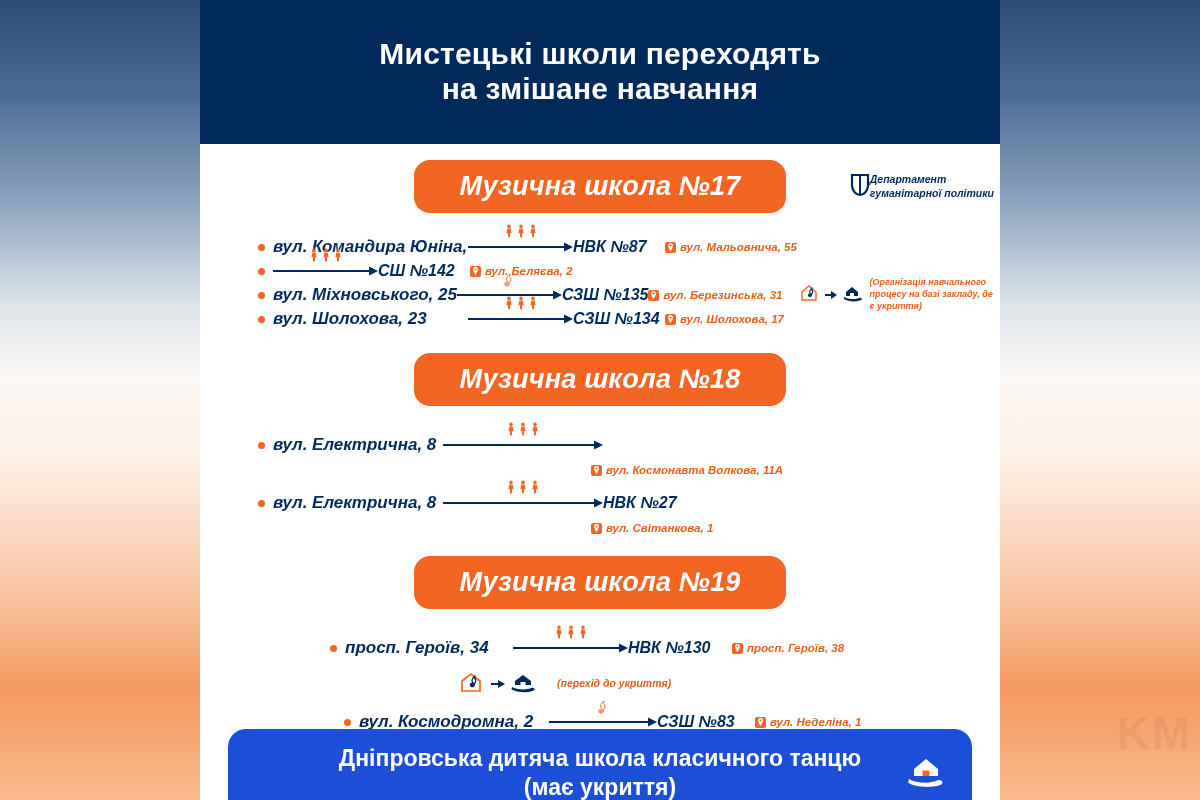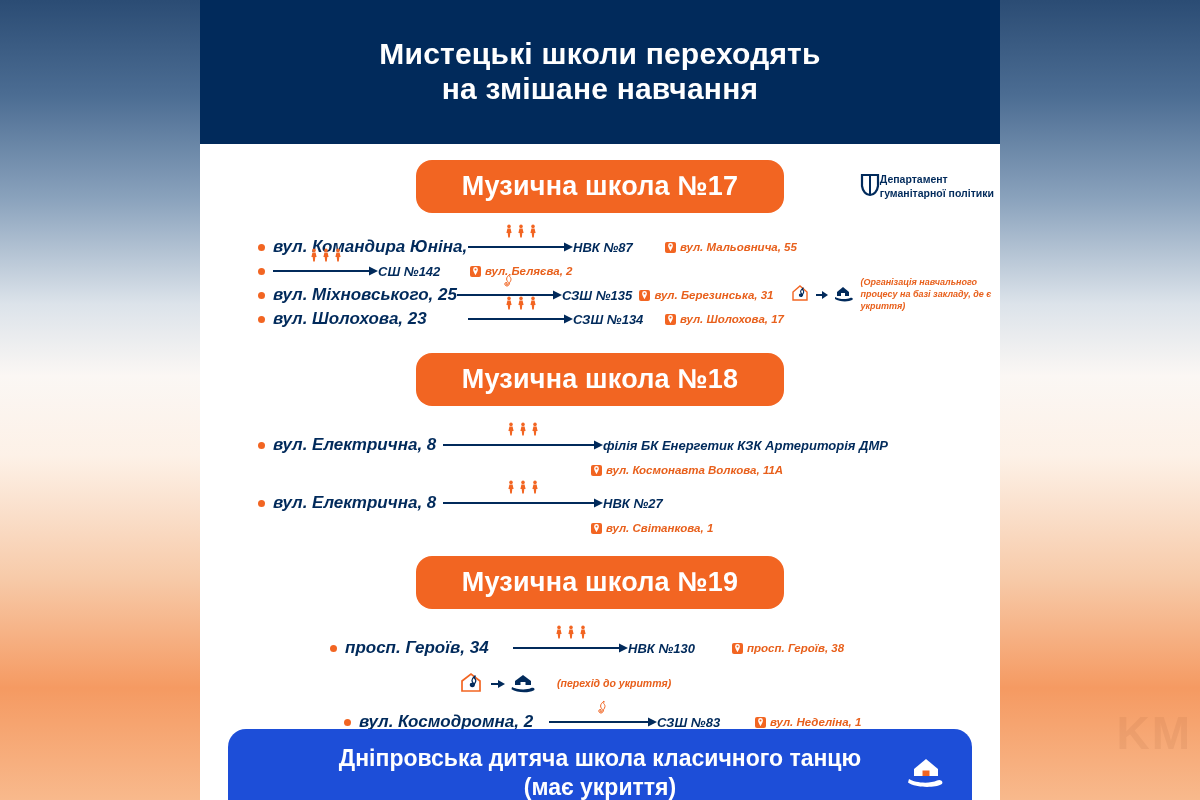--- a/index.html
+++ b/index.html
@@ -43,21 +43,21 @@
     align-items:center;justify-content:center;
   }
   .header-line{
     color:#ffffff;font-weight:bold;font-size:30px;
     line-height:1.16;letter-spacing:.2px;white-space:nowrap;
   }
   
   .body-area{position:relative;height:685px;}
   .school{position:relative;}
   .banner-row{
-    position:relative;display:flex;align-items:center;justify-content:center;
+    position:relative;display:flex;align-items:center;justify-content:center;font-style:italic;
   }
   .banner{
     background:#f26522;color:#fff;border-radius:16px;
     font-size:27px;font-weight:bold;
     padding:11px 46px;white-space:nowrap;
     display:inline-block;letter-spacing:.2px;
   }
   
   .dept{
     position:absolute;right:6px;top:50%;transform:translateY(-50%);
@@ -82,21 +82,21 @@
   }
   .arrow-wrap{
     position:relative;display:inline-block;flex:none;
     height:26px;
   }
   .arrow-ico{
     position:absolute;left:50%;transform:translateX(-50%);
     top:-10px;
   }
   .dest{
-    color:#012a5b;font-weight:bold;font-size:13px;
+    color:#012a5b;font-weight:bold;font-size:16px;
   }
   .pin-addr{
     display:inline-flex;align-items:center;gap:4px;
     color:#e8601c;font-size:11.5px;font-weight:bold;white-space:nowrap;
   }
   .pin{
     width:11px;height:11px;background:#f26522;border-radius:2px;
     display:inline-flex;align-items:center;justify-content:center;flex:none;
   }
   .note{
@@ -322,21 +322,20 @@
                   <circle cx="29" cy="2.4" r="1.8"></circle>
                     <path d="M27.4 4.6h3.2l1 4.4h-1.3l-.5 4.6h-1.6l-.5-4.6h-1.3z"></path>
                 </g>
               </svg>
             </span>
             <svg width="160" height="12" viewBox="0 0 160 12" style="position:absolute;left:0;top:7px;">
               <line x1="0" y1="6" x2="151" y2="6" stroke="#012a5b" stroke-width="2"></line>
               <polygon points="151,1.5 160,6 151,10.5" fill="#012a5b"></polygon>
             </svg>
           </span>
-          <span class="dest">філія БК Енергетик КЗК Артериторія ДМР</span>
         </div>
         <div style="padding-left:333px;margin-top:2px;">
           <span class="pin-addr">
             <span class="pin">
               <svg width="7" height="8" viewBox="0 0 7 8">
                   <path d="M3.5 0a2.4 2.4 0 0 0-2.4 2.4C1.1 4.2 3.5 8 3.5 8s2.4-3.8 2.4-5.6A2.4 2.4 0 0 0 3.5 0zm0 3.4a1 1 0 1 1 0-2 1 1 0 0 1 0 2z" fill="#fff"></path>
                 </svg>
             </span>
             <span>вул. Космонавта Волкова, 11А</span>
           </span>

